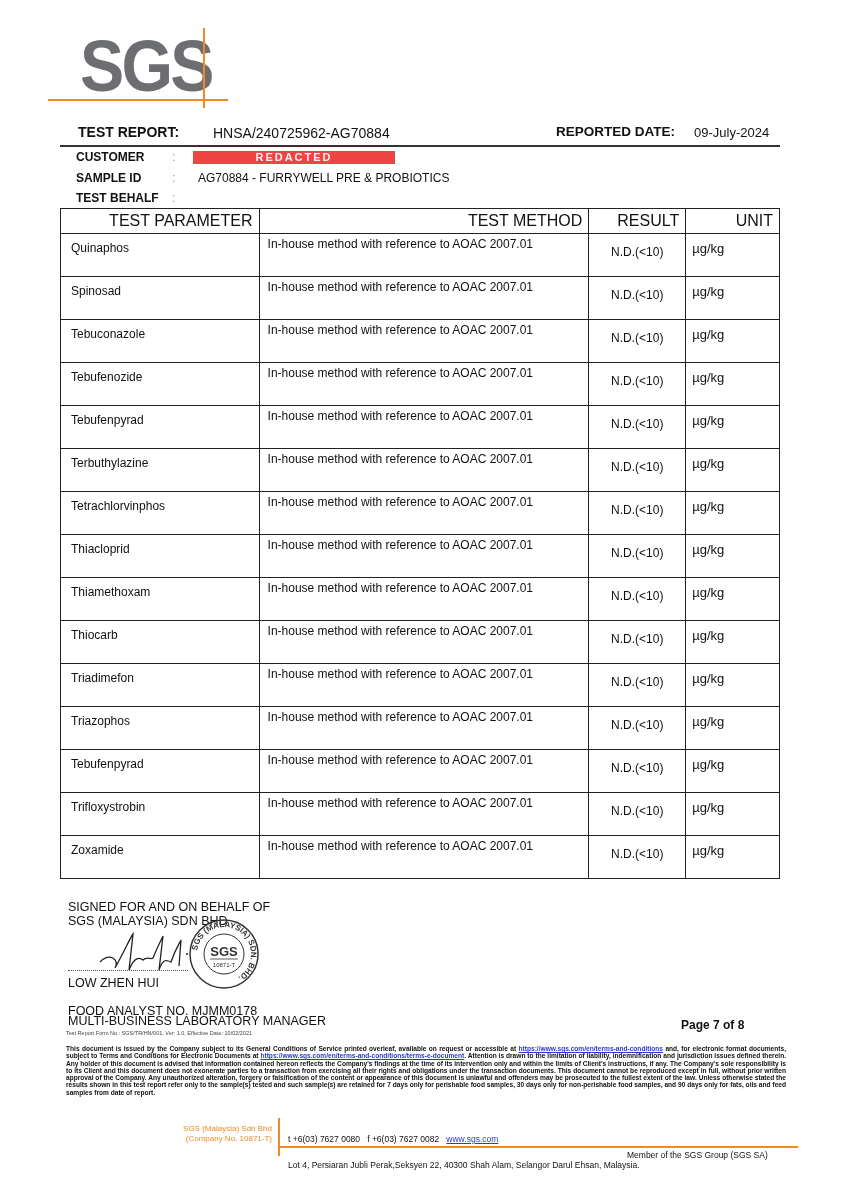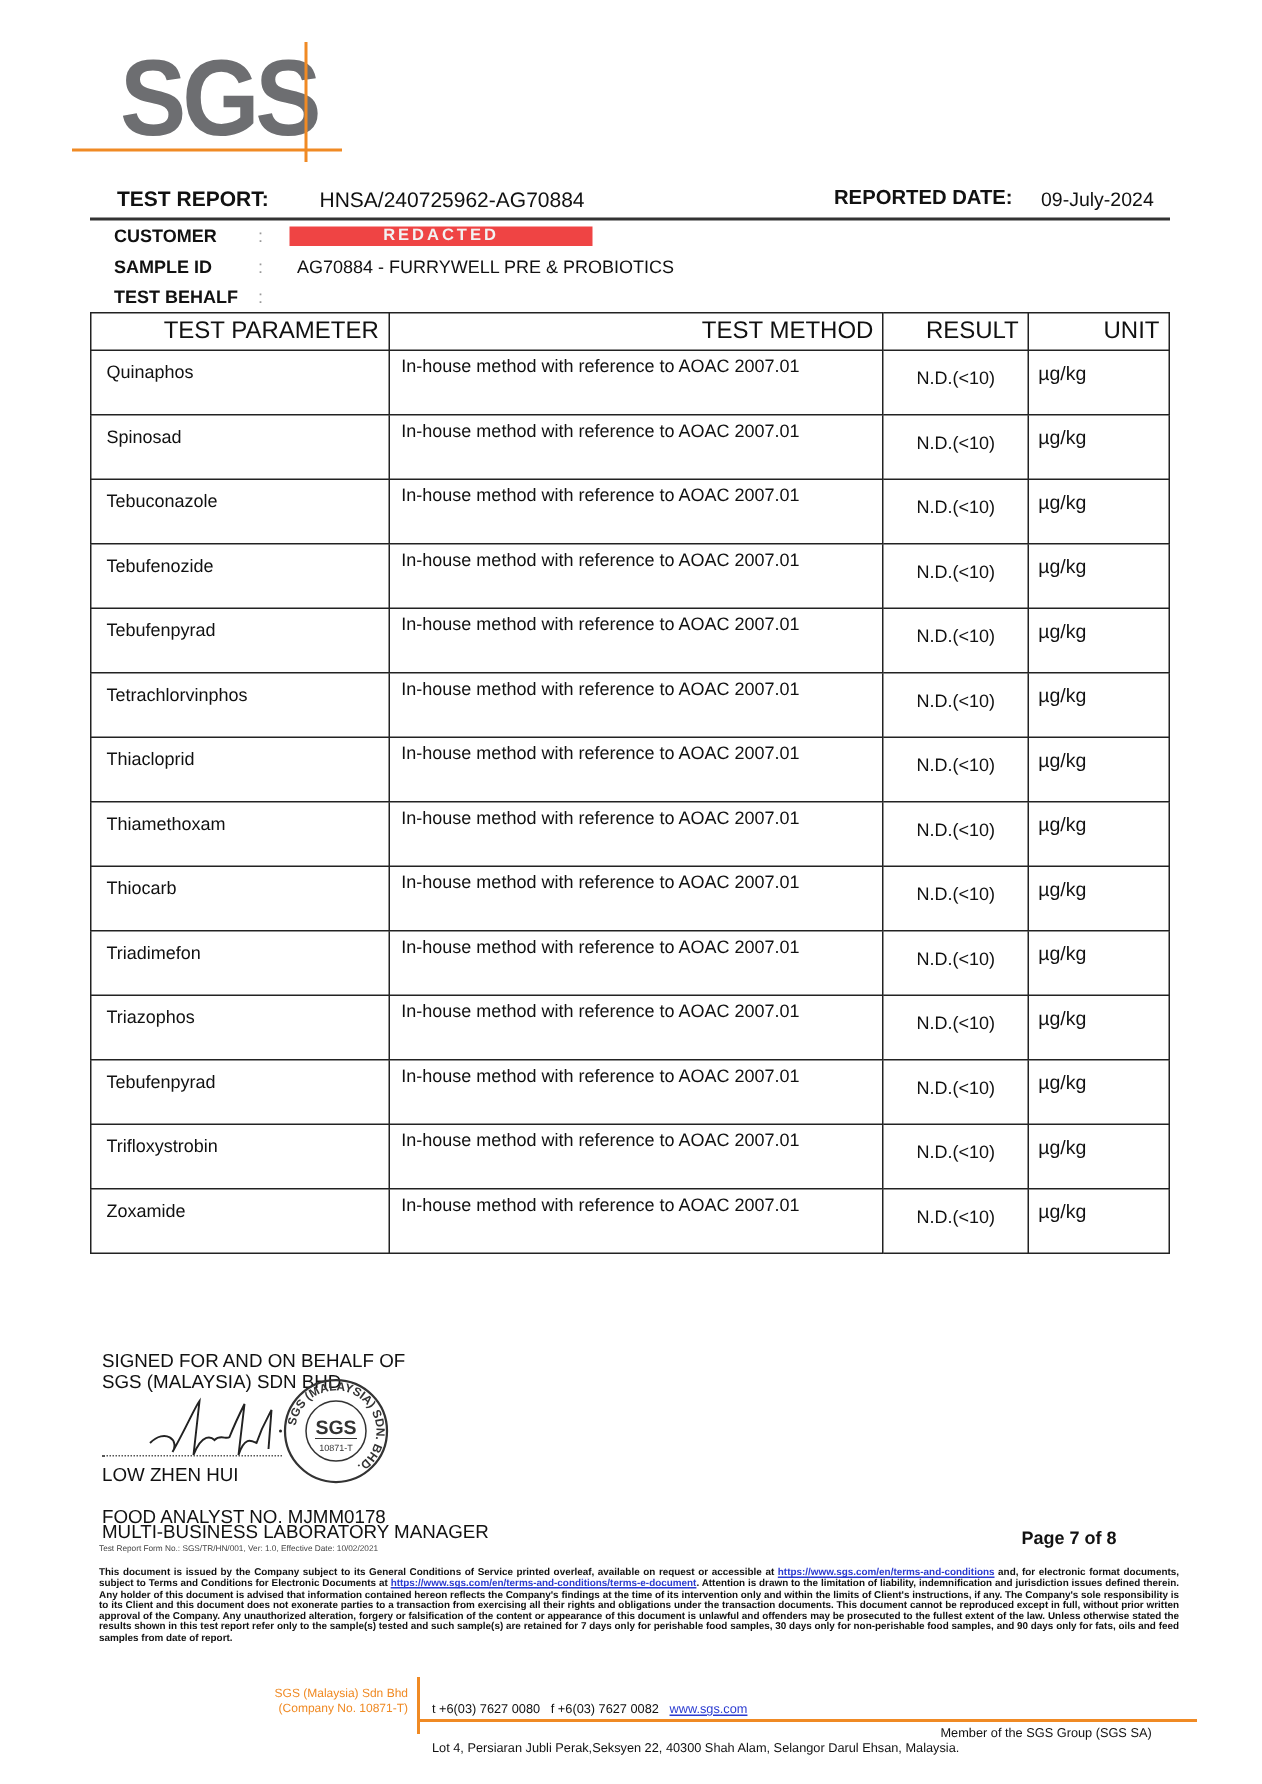--- a/index.html
+++ b/index.html
@@ -107,20 +107,26 @@
         <td class="result">N.D.(&lt;10)</td>
         <td class="unit">µg/kg</td>
       </tr>
       <tr>
         <td class="param">Tebufenpyrad</td>
         <td class="method">In-house method with reference to AOAC 2007.01</td>
         <td class="result">N.D.(&lt;10)</td>
         <td class="unit">µg/kg</td>
       </tr>
       <tr>
+        <td class="param">Terbuthylazine</td>
+        <td class="method">In-house method with reference to AOAC 2007.01</td>
+        <td class="result">N.D.(&lt;10)</td>
+        <td class="unit">µg/kg</td>
+      </tr>
+      <tr>
         <td class="param">Tetrachlorvinphos</td>
         <td class="method">In-house method with reference to AOAC 2007.01</td>
         <td class="result">N.D.(&lt;10)</td>
         <td class="unit">µg/kg</td>
       </tr>
       <tr>
         <td class="param">Thiacloprid</td>
         <td class="method">In-house method with reference to AOAC 2007.01</td>
         <td class="result">N.D.(&lt;10)</td>
         <td class="unit">µg/kg</td>

